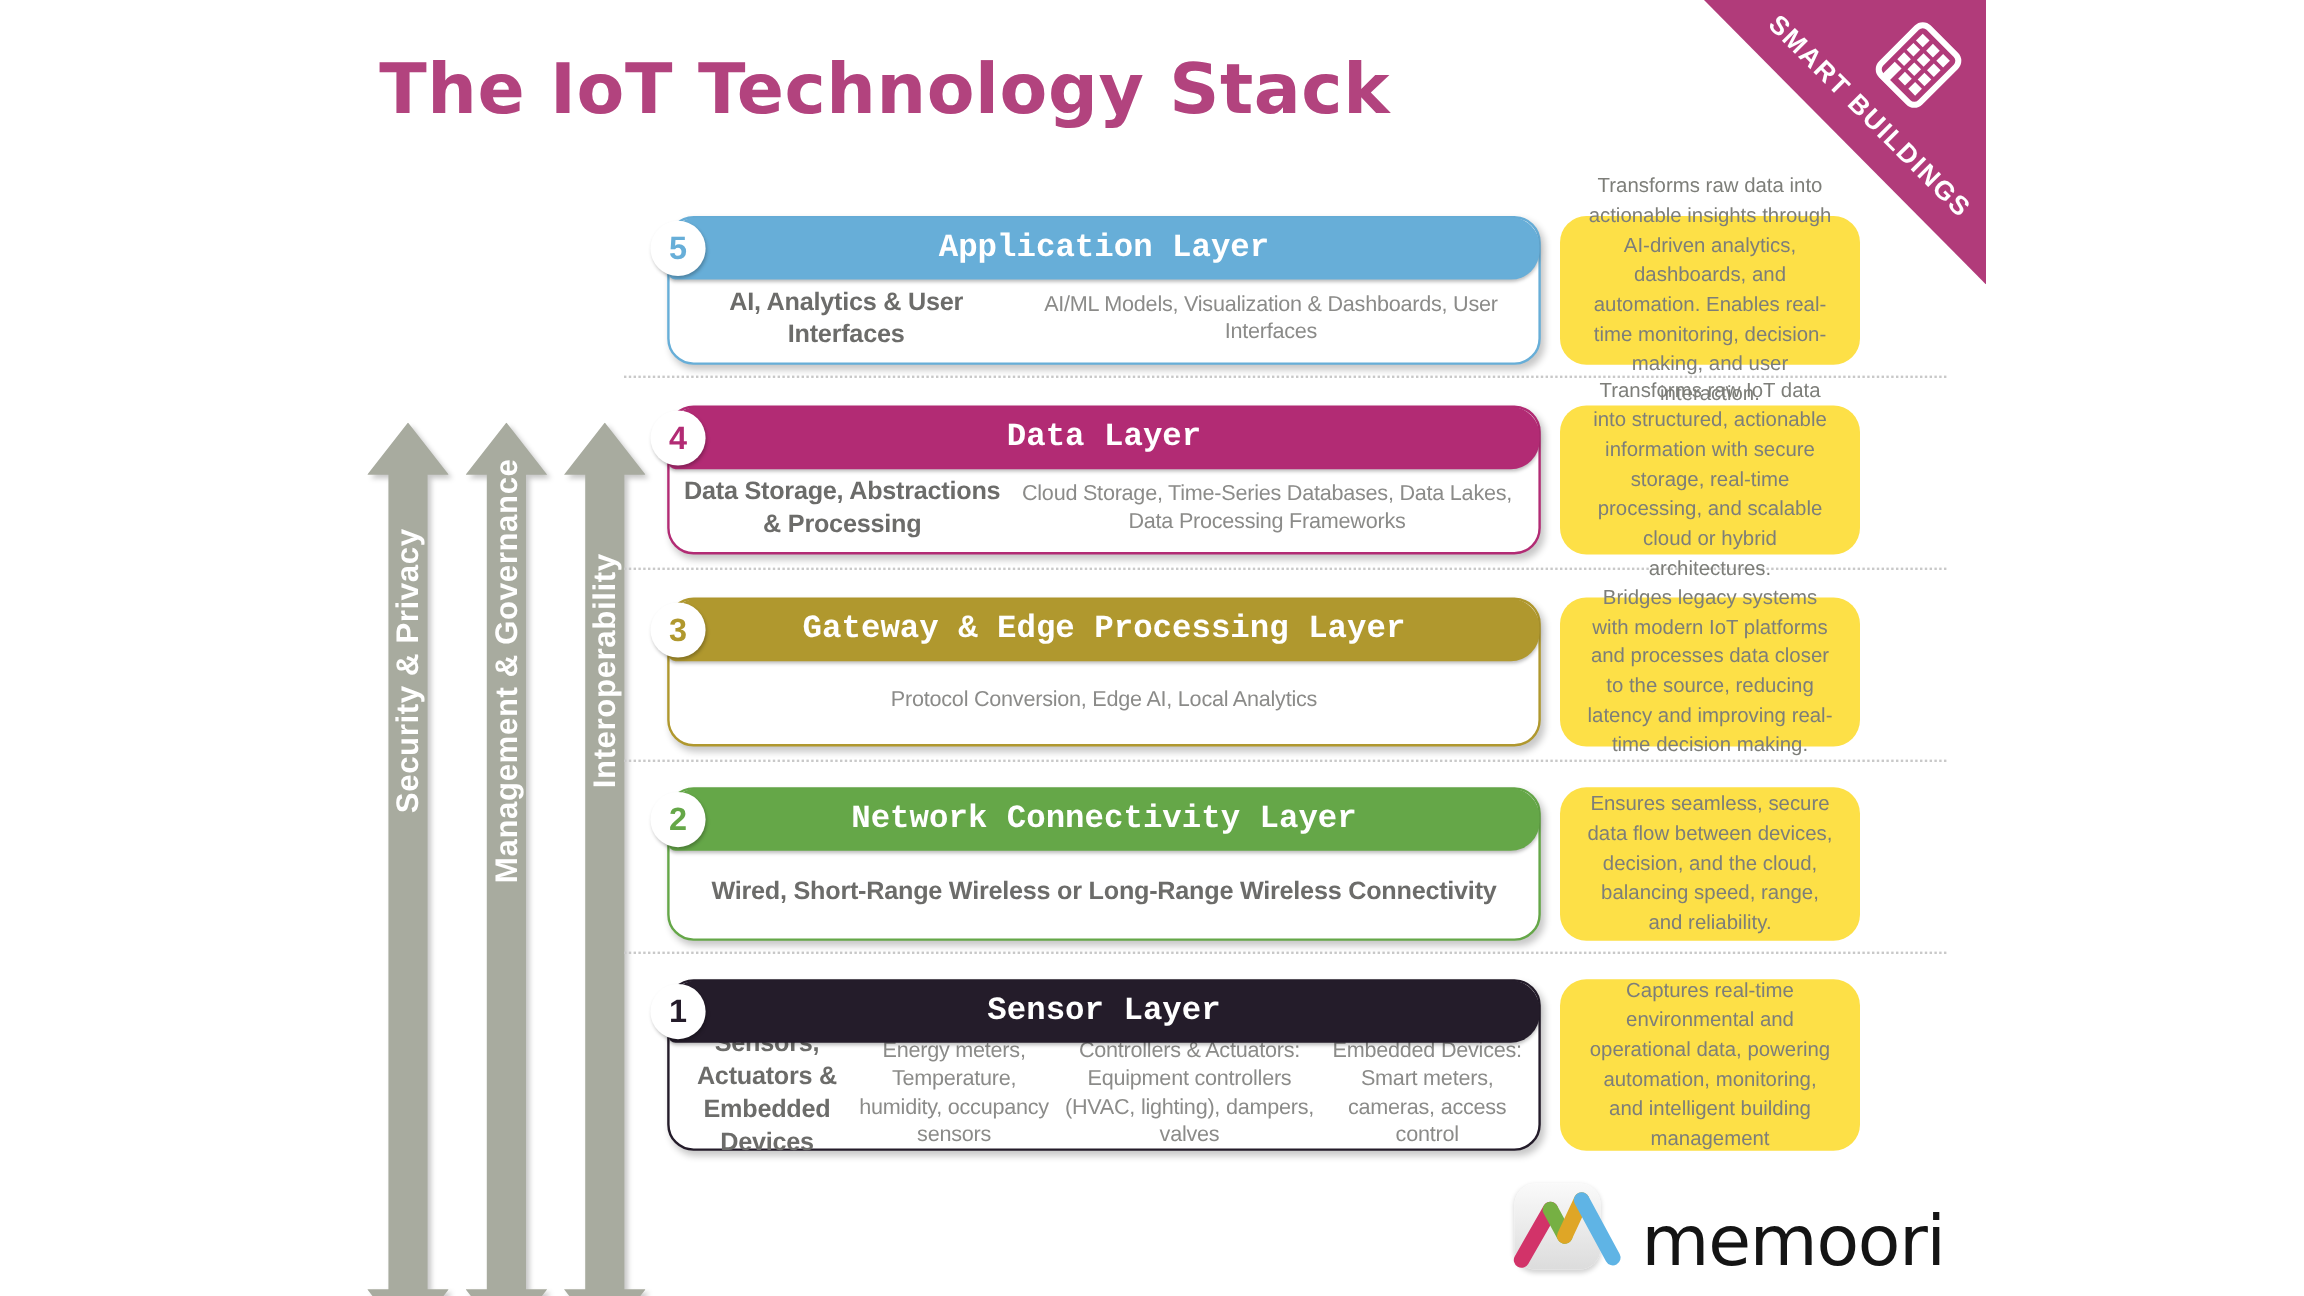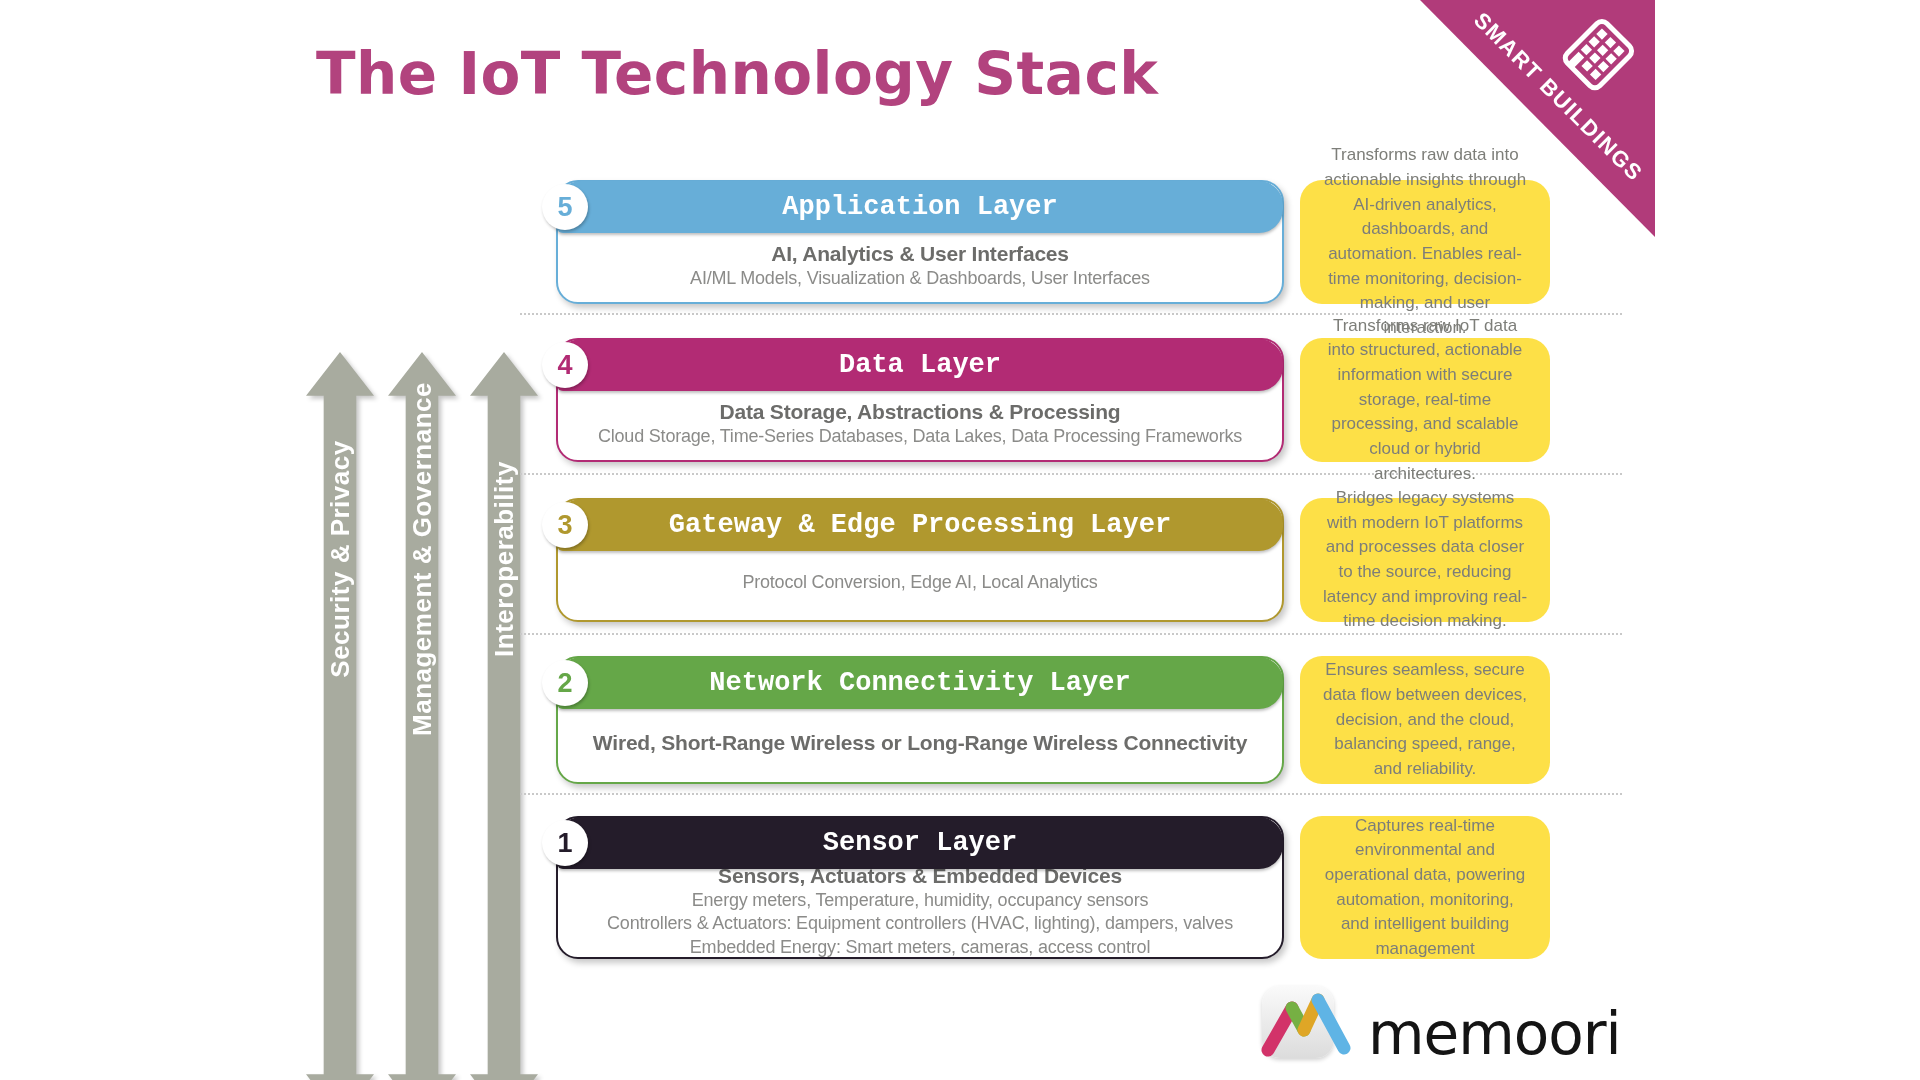--- a/index.html
+++ b/index.html
@@ -28,21 +28,21 @@
   
   .card{position:absolute;left:556px;width:728px;background:#fff;border:2px solid #ccc;
         border-radius:22px;box-shadow:3px 4px 6px rgba(0,0,0,.22);box-sizing:border-box;}
   .card-header{position:relative;margin:-1px -1px 0 -1px;height:52px;border-radius:24px 24px 24px 6px;
         box-shadow:0 2px 3px rgba(0,0,0,.25);}
   .card-header-title{line-height:52px;text-align:center;color:#fff;font-weight:bold;font-size:27px;
         font-family:Liberation Mono, monospace;}
   .badge{position:absolute;left:-15px;top:3px;width:46px;height:46px;border-radius:50%;
         background:#fff;display:flex;align-items:center;justify-content:center;
         font-size:27px;font-weight:bold;box-shadow:1px 2px 3px rgba(0,0,0,.25);}
-  .card-body{display:flex;flex-direction:column;align-items:center;justify-content:center;
+  .card-body{display:flex;align-items:center;justify-content:center;
         text-align:center;padding:4px 8px 8px 8px;box-sizing:border-box;}
   .card-subtitle{font-weight:bold;font-size:21px;color:#6c6c6a;letter-spacing:-.2px;line-height:1.3;}
   .card-detail{font-size:18px;color:#8b8b89;letter-spacing:-.2px;line-height:1.3;}
 
   
   .desc{position:absolute;left:1300px;width:250px;background:#fde047;border-radius:22px;
         display:flex;align-items:center;justify-content:center;box-sizing:border-box;padding:10px 22px;}
   .desc-text{font-size:17px;line-height:1.45;color:#7d7e79;text-align:center;}
 
   
@@ -165,21 +165,21 @@
 
   <div class="card row1" style="border-color: rgb(36, 28, 42);">
     <div class="card-header" style="background: rgb(36, 28, 42);">
       <div class="badge" style="color: rgb(36, 28, 42);">1</div>
       <div class="card-header-title">Sensor Layer</div>
     </div>
     <div class="card-body" style="height:87px;">
       <div class="card-subtitle">Sensors, Actuators &amp; Embedded Devices</div>
       <div class="card-detail">Energy meters, Temperature, humidity, occupancy sensors</div>
       <div class="card-detail">Controllers &amp; Actuators: Equipment controllers (HVAC, lighting), dampers, valves</div>
-      <div class="card-detail">Embedded Energy: Smart meters, cameras, access control</div>
+      <div class="card-detail">Embedded Devices: Smart meters, cameras, access control</div>
     </div>
   </div>
   <div class="desc row1">
     <div class="desc-text">Captures real-time environmental and operational data, powering automation, monitoring, and intelligent building management</div>
   </div>
 
   <div class="logo-icon">
     <svg width="104" height="84" viewBox="0 0 104 84">
       <g fill="none" stroke-width="13" stroke-linecap="round">
         <path d="M14 70 L38 28" stroke="#d23369"></path>

